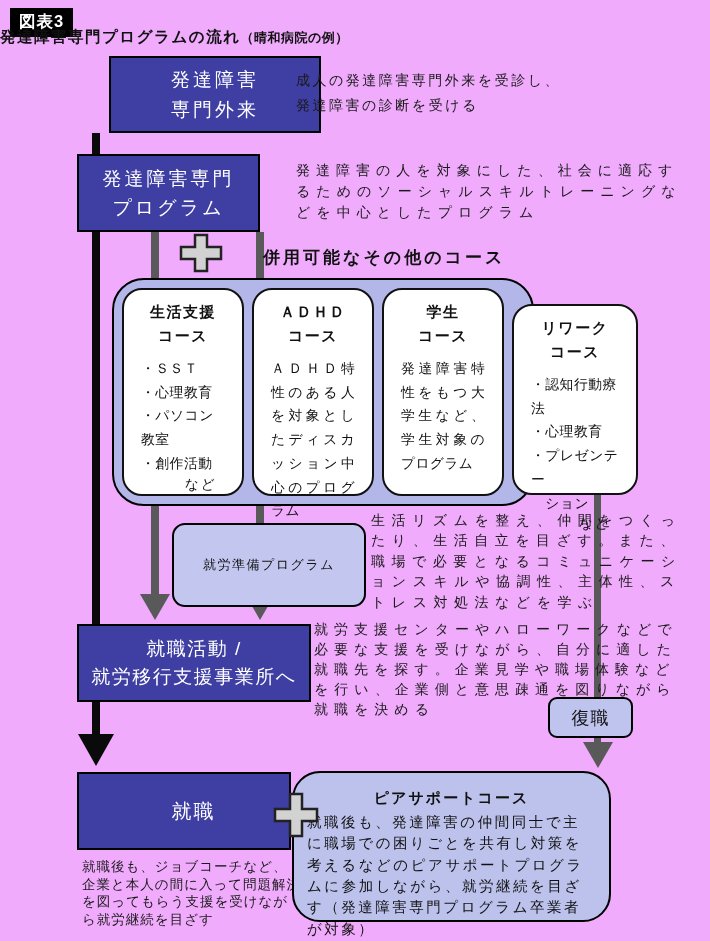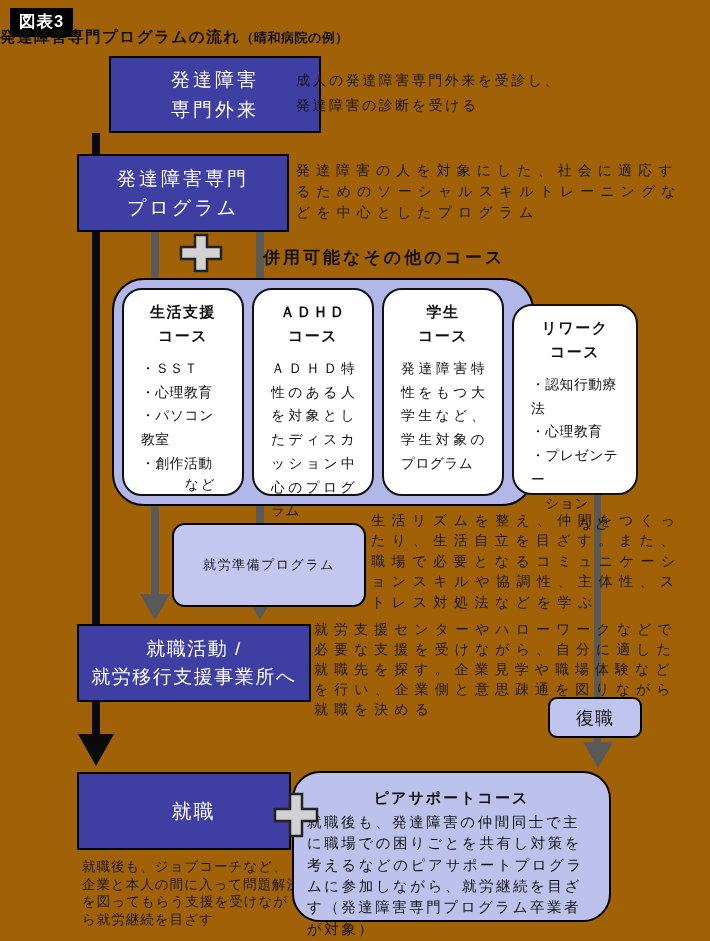--- a/index.html
+++ b/index.html
@@ -1,31 +1,31 @@
 <!DOCTYPE html>
 <html><head>
 <meta charset="utf-8">
 <style>
   html,body{margin:0;padding:0;background:#ffffff;}
   #canvas{
-    position:relative;width:710px;height:941px;background:#a16207;overflow:hidden;
+    position:relative;width:710px;height:941px;background:#f0abfc;overflow:hidden;
     font-family:"Liberation Sans","DejaVu Sans",sans-serif;color:#111;
   }
   .abs{position:absolute;}
   
   .badge{left:10px;top:8px;background:#000;color:#fff;font-size:16.5px;font-weight:bold;
     padding:3px 9px 4px;letter-spacing:1px;}
   .titlebar{left:0;top:27px;width:710px;text-align:left;}
   .title-main{font-size:15.5px;font-weight:bold;letter-spacing:1.5px;}
   .title-sub{font-size:13px;font-weight:bold;letter-spacing:0.5px;}
   
   .bluebox{background:#3e3ea3;border:2px solid #000;color:#fff;display:flex;
     align-items:center;justify-content:center;text-align:center;white-space:pre-line;box-sizing:border-box;}
   .b1{left:77px;top:56px;width:212px;height:77px;font-size:19px;letter-spacing:3px;line-height:1.55;margin-left:32px;}
-  .b2{left:77px;top:154px;width:212px;height:78px;font-size:19px;letter-spacing:3px;line-height:1.55;}
+  .b2{left:77px;top:154px;width:183px;height:78px;font-size:19px;letter-spacing:3px;line-height:1.55;}
   .b3{left:77px;top:624px;width:234px;height:78px;font-size:19px;letter-spacing:1.5px;line-height:1.5;}
   .b4{left:77px;top:772px;width:214px;height:78px;font-size:20px;letter-spacing:2px;padding-left:19px;}
   
   .vline{position:absolute;}
   .blackline{left:92px;top:133px;width:8px;height:603px;background:#0a0a0a;}
   .blackhead{left:78px;top:734px;width:0;height:0;border-left:18px solid transparent;
     border-right:18px solid transparent;border-top:32px solid #0a0a0a;}
   .gline{background:#595959;}
   .gc1{left:151px;top:232px;width:8px;height:48px;}
   .gc2{left:256px;top:232px;width:8px;height:48px;}
@@ -55,21 +55,21 @@
   .c4{left:512px;top:304px;width:126px;height:191px;}
   .ctitle{text-align:center;font-size:15px;font-weight:600;letter-spacing:1.5px;
     line-height:1.6;white-space:pre-line;margin-bottom:9px;}
   .citems{font-size:13.8px;line-height:1.72;white-space:pre-line;letter-spacing:0.5px;}
   .cbody{font-size:13.8px;line-height:1.72;text-align:justify;word-break:break-all;letter-spacing:0.3px;}
   .csuffix{text-align:right;font-size:13.8px;letter-spacing:2px;padding-right:8px;}
   
   .lavbox{background:#c3c7f0;border:2px solid #000;box-sizing:border-box;display:flex;
     align-items:center;justify-content:center;}
   .prep{left:172px;top:523px;width:194px;height:84px;border-radius:13px;font-size:13px;letter-spacing:1.5px;}
-  .reinst{left:548px;top:697px;width:94px;height:41px;border-radius:9px;font-size:18px;letter-spacing:1px;background:#bfc4ee;}
+  .reinst{left:548px;top:697px;width:85px;height:41px;border-radius:9px;font-size:18px;letter-spacing:1px;background:#bfc4ee;}
   .peer{left:292px;top:771px;width:319px;height:151px;border-radius:28px;background:#bdc2ec;
     padding:8px 13px 0;display:block;}
   .peer-title{text-align:center;font-size:15px;font-weight:bold;letter-spacing:2px;margin-bottom:4px;margin-top:8px;}
   .peer-body{font-size:14.5px;letter-spacing:2.5px;line-height:1.47;word-break:break-all;}
   
   .plus{position:absolute;}
   .p1{left:179px;top:233px;}
   .p2{left:273px;top:792px;}
 </style>
 </head>

